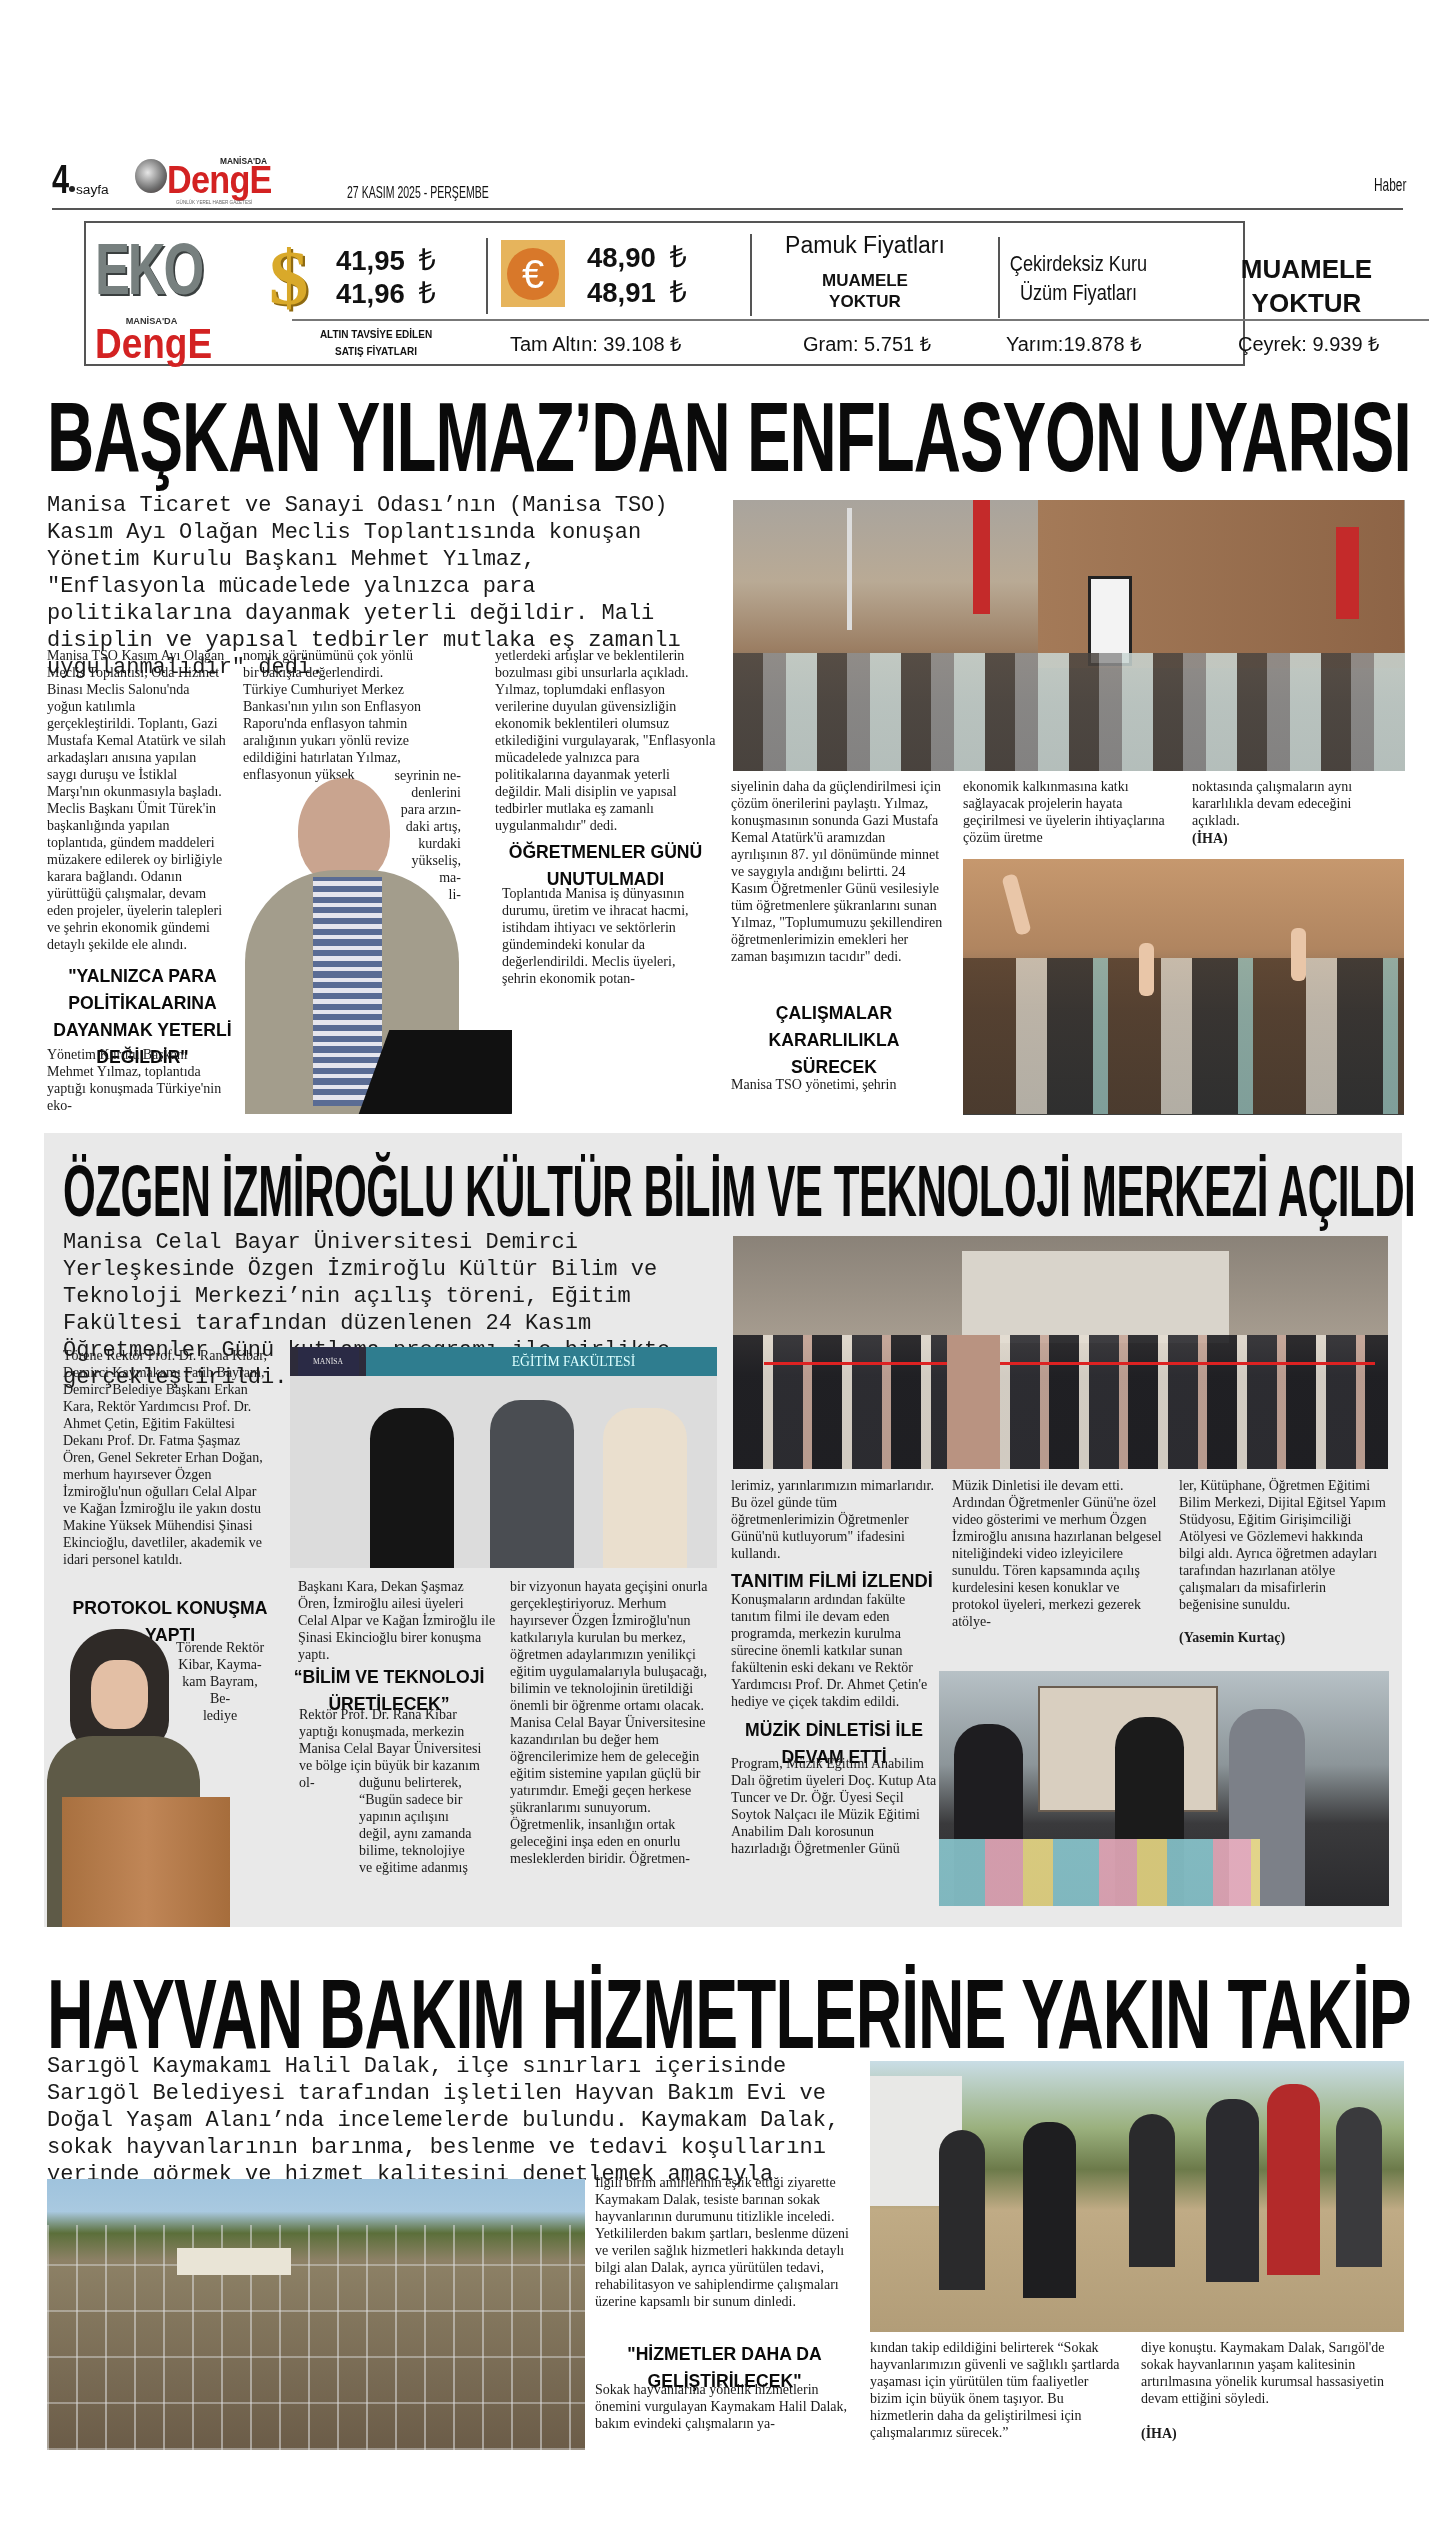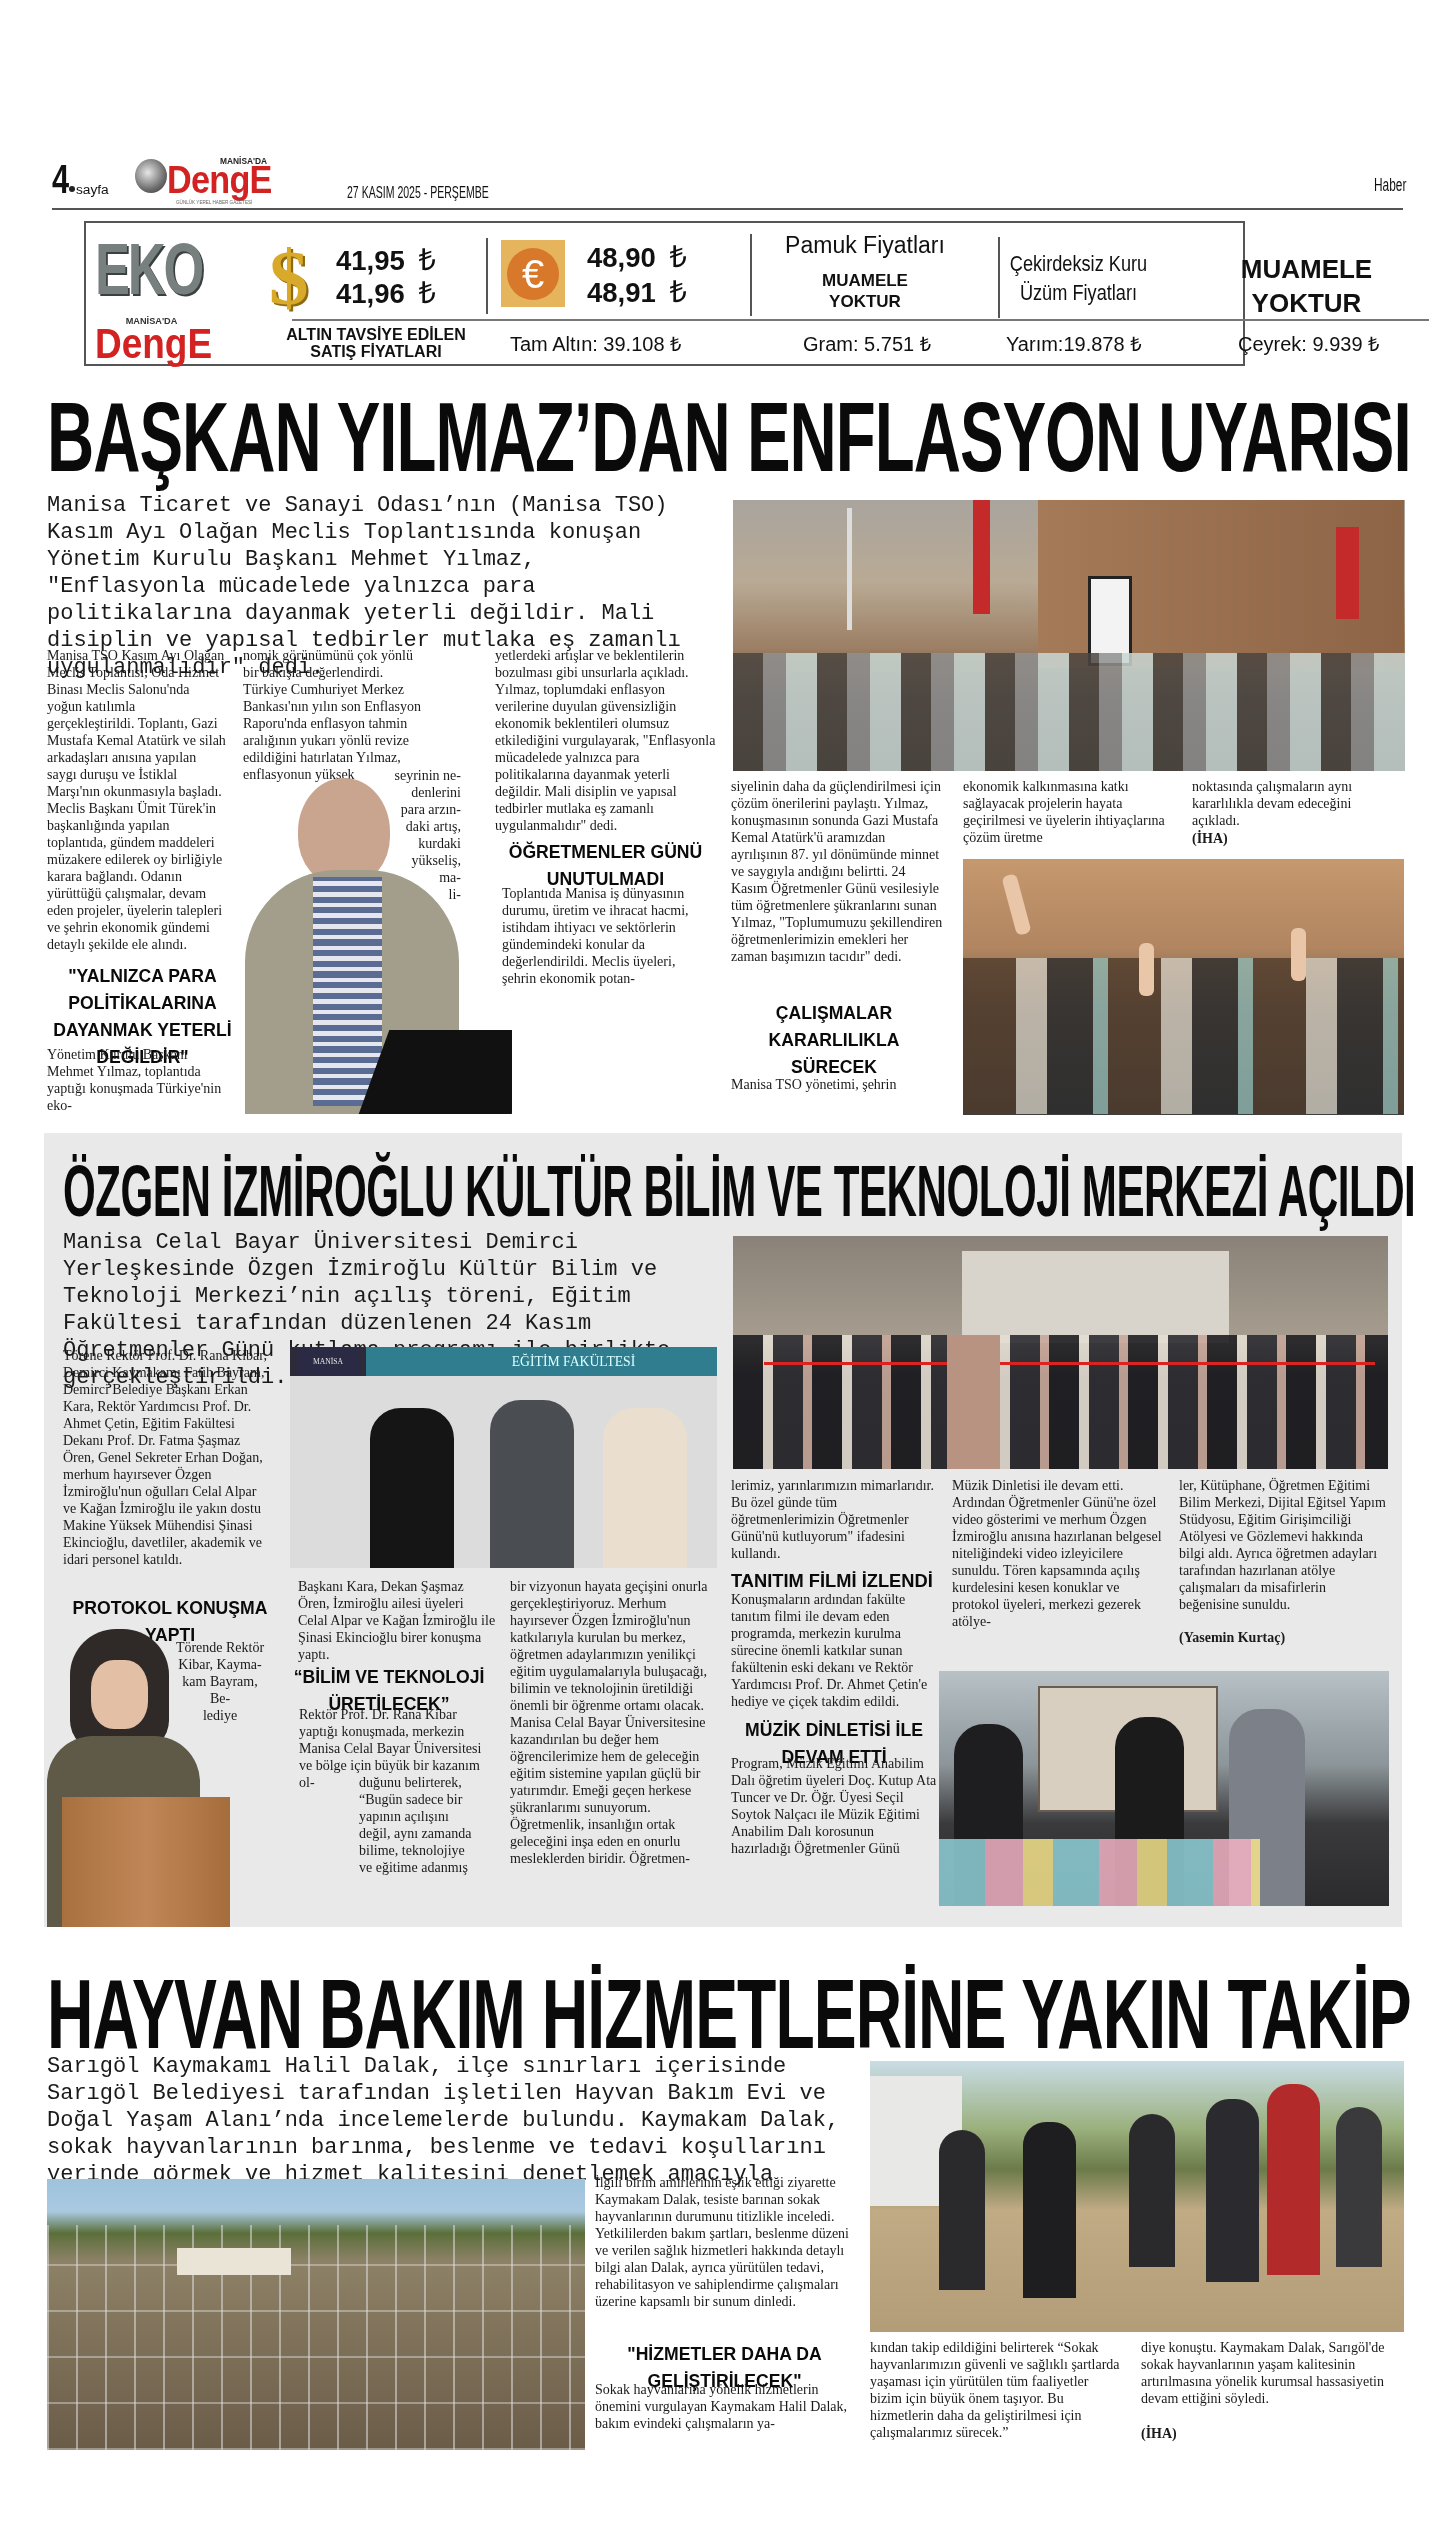--- a/index.html
+++ b/index.html
@@ -22,21 +22,21 @@
   .eko-logo .ek{font-size:73px;font-weight:bold;color:#77807f;font-family:"Liberation Sans",sans-serif;transform:scaleX(.72);transform-origin:left top;letter-spacing:-3.1px;text-shadow:2.3px 2.3px 0 #3a3f3f;line-height:1;}
   .eko-logo .sm{position:absolute;left:30.5px;top:84px;font-size:9.2px;font-weight:bold;font-family:"Liberation Sans",sans-serif;color:#333;}
   .eko-logo .dg{position:absolute;left:0;top:90px;font-size:43px;font-weight:bold;color:#d32222;font-family:"Liberation Sans",sans-serif;transform:scaleX(.86);transform-origin:left top;line-height:1;}
   .dollar{left:183px;top:15.3px;font-size:79px;font-weight:bold;color:#d9a92a;font-family:"Liberation Serif",serif;text-shadow:2.3px 2.3px 0 #8f6a11;line-height:1;}
   .price{font-size:27.5px;font-weight:bold;font-family:"Liberation Sans",sans-serif;white-space:nowrap;}
   .tl{font-size:30.5px;font-weight:normal;margin-left:13.7px;}
   .euro-box{left:415px;top:17px;width:64px;height:67px;background:#e6b45c;}
   .euro-box .c{position:absolute;left:6.1px;top:7.6px;width:52px;height:52px;border-radius:50%;background:#d8782a;color:#fff;font-size:40px;text-align:center;line-height:52px;font-family:"Liberation Sans",sans-serif;}
   .vsep{width:1.5px;background:#555;}
   .hsep{left:206px;top:96px;width:1137px;height:2.3px;background:#777;}
-  .altin-label{left:183px;top:103px;width:214px;text-align:center;font-size:16px;font-weight:bold;font-family:"Liberation Sans",sans-serif;line-height:17px;}
+  .altin-label{left:183px;top:103px;width:214px;text-align:center;font-size:10px;font-weight:bold;font-family:"Liberation Sans",sans-serif;line-height:17px;}
   .gold{top:107px;font-size:20px;font-family:"Liberation Sans",sans-serif;white-space:nowrap;}
   .pamuk-title{left:691px;top:9.2px;width:176px;text-align:center;font-size:23px;font-family:"Liberation Sans",sans-serif;}
   .pamuk-val{left:691px;top:47px;width:176px;text-align:center;font-size:17px;font-weight:bold;font-family:"Liberation Sans",sans-serif;line-height:21.4px;}
   .uzum-title{left:901px;top:27px;width:183px;text-align:center;font-size:21.4px;font-family:"Liberation Sans",sans-serif;line-height:29px;}
   .uzum-val{left:1129px;top:29px;width:183px;text-align:center;font-size:26px;font-weight:bold;font-family:"Liberation Sans",sans-serif;line-height:34px;}
   
   .headline{font-family:"Liberation Sans",sans-serif;font-weight:bold;white-space:nowrap;transform-origin:left top;color:#0a0a0a;line-height:1;}
   .lead{font-family:Liberation Mono, monospace;font-size:22px;line-height:27px;color:#1a1a1a;}
   .body{font-family:"Liberation Serif",serif;font-size:14px;line-height:17px;color:#1a1a1a;}
   .sub{font-family:"Liberation Sans",sans-serif;font-weight:bold;font-size:17.6px;line-height:27px;text-align:center;color:#0a0a0a;}

